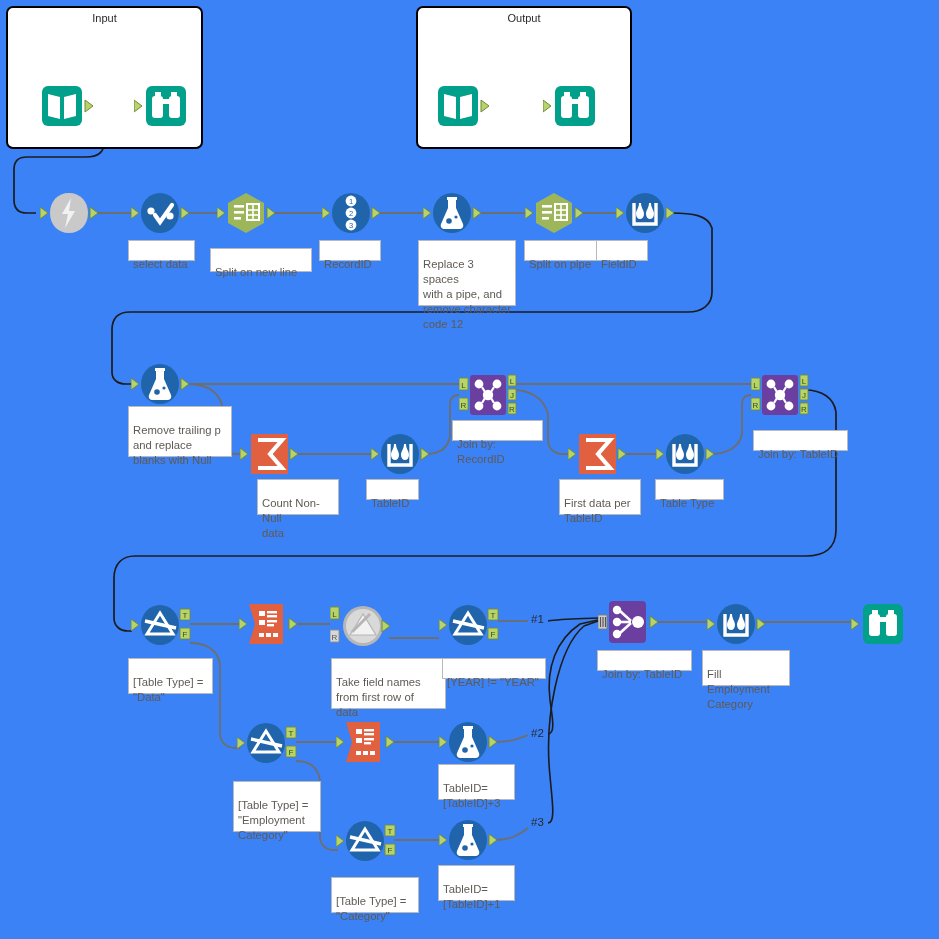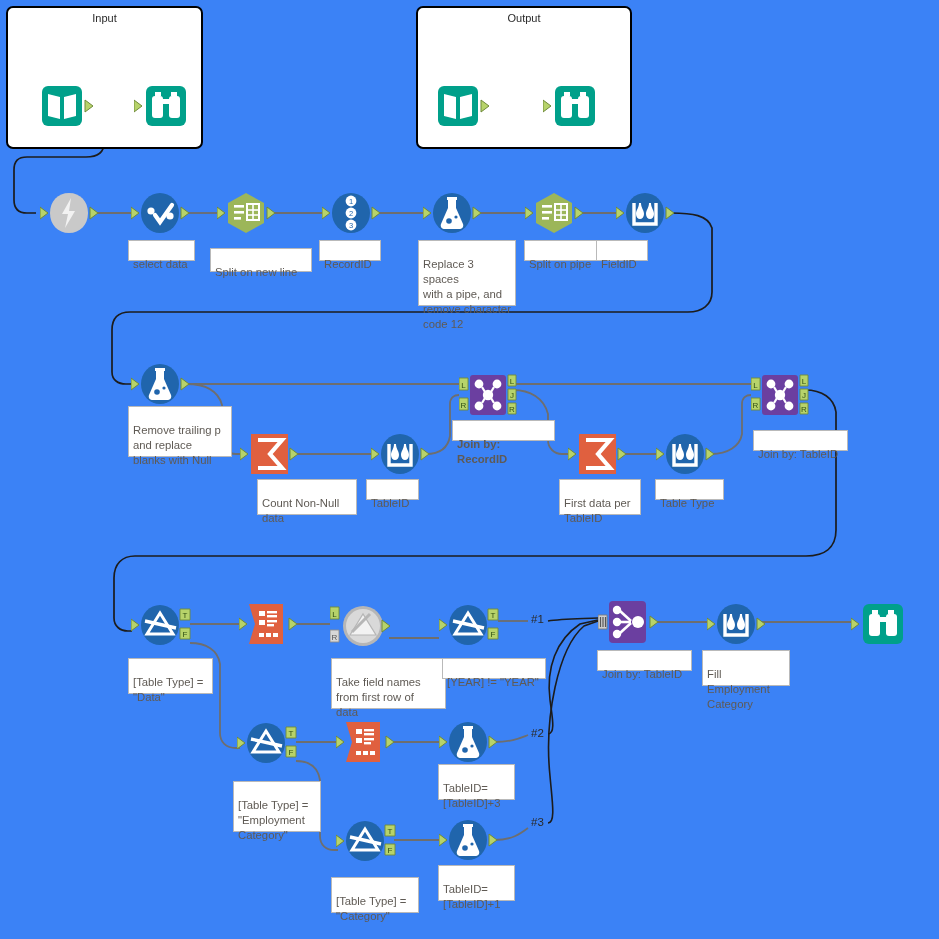--- a/index.html
+++ b/index.html
@@ -576,24 +576,24 @@
   <div class="anno" style="left:418px; top:240px; width:98px; height:66px;">Replace 3 spaces
 with a pipe, and
 remove character
 code 12</div>
   <div class="anno" style="left:524px; top:240px; width:79px; height:20px;">Split on pipe</div>
   <div class="anno" style="left:596px; top:240px; width:52px; height:20px;">FieldID</div>
 
   <div class="anno" style="left:128px; top:406px; width:104px; height:51px;">Remove trailing p
 and replace
 blanks with Null</div>
-  <div class="anno" style="left:257px; top:479px; width:100px; height:36px;">Count Non-Null
+  <div class="anno" style="left:257px; top:479px; width:82px; height:36px;">Count Non-Null
 data</div>
   <div class="anno" style="left:366px; top:479px; width:53px; height:20px;">TableID</div>
-  <div class="anno" style="left:452px; top:420px; width:103px; height:20px;font-weight:bold;">Join by: RecordID</div>
+  <div class="anno" style="left:452px; top:420px; width:91px; height:20px;">Join by: RecordID</div>
   <div class="anno" style="left:559px; top:479px; width:82px; height:36px;">First data per
 TableID</div>
   <div class="anno" style="left:655px; top:479px; width:69px; height:20px;">Table Type</div>
   <div class="anno" style="left:753px; top:430px; width:95px; height:20px;">Join by: TableID</div>
 
   <div class="anno" style="left:128px; top:658px; width:85px; height:36px;">[Table Type] =
 "Data"</div>
   <div class="anno" style="left:331px; top:658px; width:115px; height:51px;">Take field names
 from first row of
 data</div>

